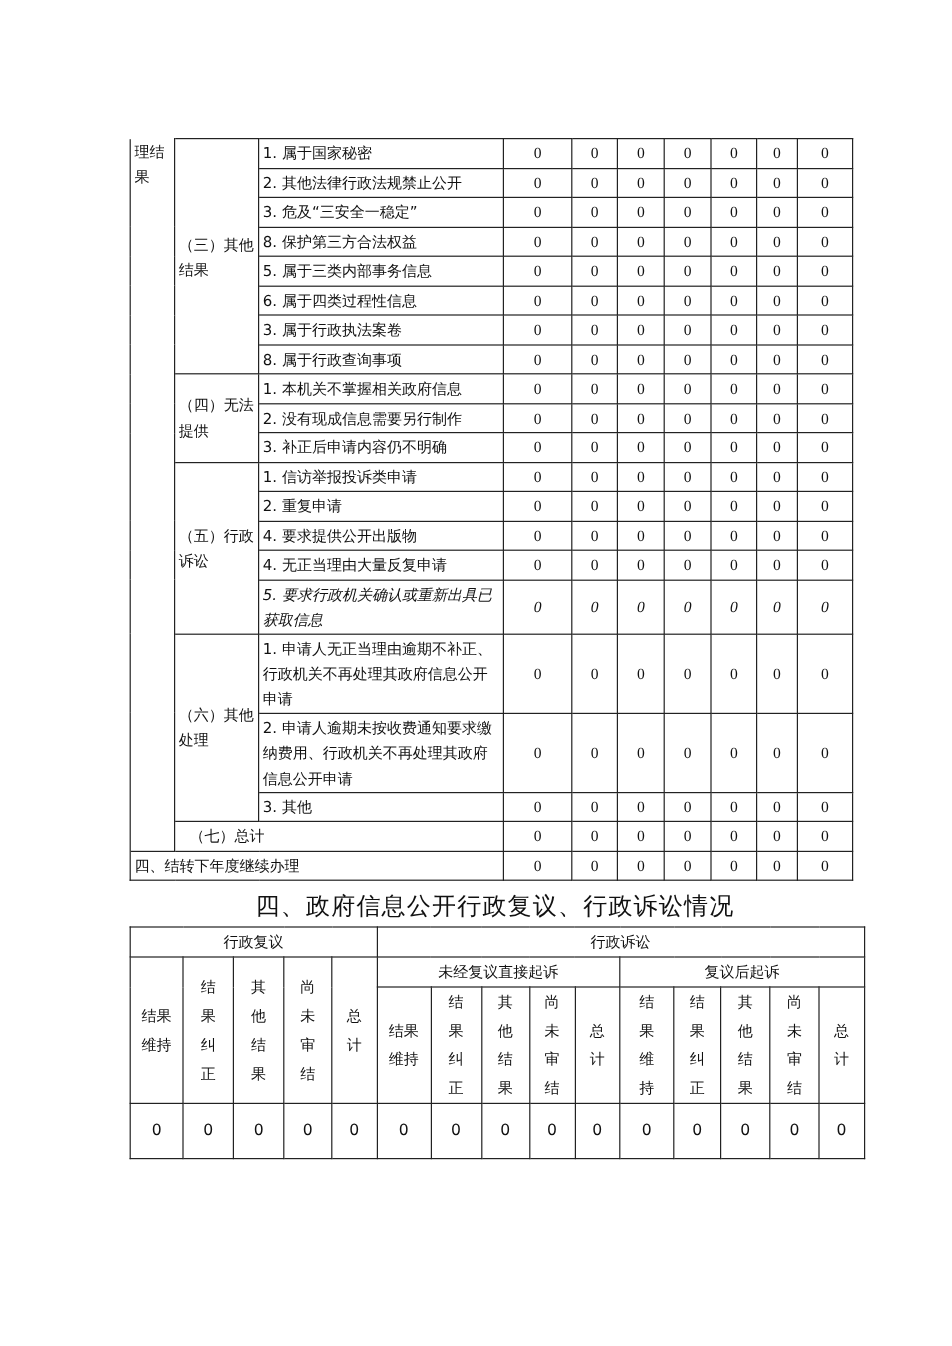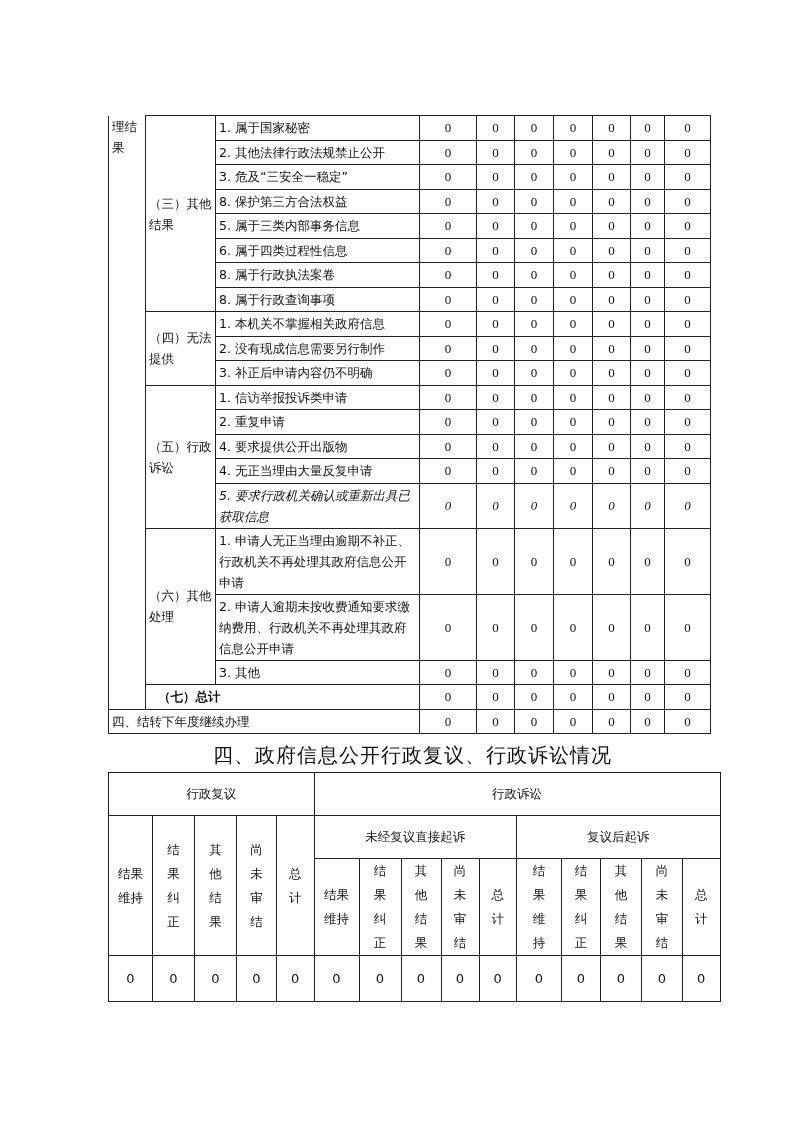--- a/index.html
+++ b/index.html
@@ -7,21 +7,21 @@
          font-family: "DejaVu Sans", "Liberation Sans", sans-serif; color: #111; }
   .t1 { position: absolute; left: 108px; top: 115px; border-collapse: collapse; table-layout: fixed; }
   .t1 td { border: 1.5px solid #222; font-size: 12.5px; line-height: 21px; padding: 0 3px; vertical-align: middle; }
   .t1 td.num { text-align: center; font-family: "Liberation Serif", serif; font-size: 13px; padding: 0; }
   .t1 td.cat0 { border-top: none; border-bottom: none; vertical-align: top; margin-left: 24px; }
   .t1 td.cat { vertical-align: middle; }
   .t1 tr { height: 24.5px; }
   .heading { position: absolute; left: 0; width: 793px; top: 742px; text-align: center;
              font-size: 20px; letter-spacing: 1px; margin-left: 16px; }
   .t2 { position: absolute; left: 108px; top: 772px; border-collapse: collapse; table-layout: fixed; }
-  .t2 td { border: 1.5px solid #222; font-size: 12.5px; text-align: center; vertical-align: middle; padding: 9px; line-height: 24px; }
+  .t2 td { border: 1.5px solid #222; font-size: 12.5px; text-align: center; vertical-align: middle; padding: 0; line-height: 24px; }
   .t2 td.v { line-height: 24px; }
   .t2 td.num { font-size: 13px; }
 </style>
 </head>
 <body>
 
 <table class="t1">
   <colgroup>
     <col style="width:37px">
       <col style="width:70px">
@@ -91,21 +91,21 @@
         <td>6. 属于四类过程性信息</td>
         <td class="num">0</td>
         <td class="num">0</td>
         <td class="num">0</td>
         <td class="num">0</td>
         <td class="num">0</td>
         <td class="num">0</td>
         <td class="num">0</td>
       </tr>
       <tr>
-        <td>8. 属于行政执法案卷</td>
+        <td>3. 属于行政执法案卷</td>
         <td class="num">0</td>
         <td class="num">0</td>
         <td class="num">0</td>
         <td class="num">0</td>
         <td class="num">0</td>
         <td class="num">0</td>
         <td class="num">0</td>
       </tr>
       <tr>
         <td>8. 属于行政查询事项</td>
@@ -224,21 +224,21 @@
         <td>3. 其他</td>
         <td class="num">0</td>
         <td class="num">0</td>
         <td class="num">0</td>
         <td class="num">0</td>
         <td class="num">0</td>
         <td class="num">0</td>
         <td class="num">0</td>
       </tr>
       <tr>
-        <td colspan="2" style="padding-left: 12px; font-weight: bold;">（七）总计</td>
+        <td colspan="2" style="padding-left: 12px;">（七）总计</td>
         <td class="num">0</td>
         <td class="num">0</td>
         <td class="num">0</td>
         <td class="num">0</td>
         <td class="num">0</td>
         <td class="num">0</td>
         <td class="num">0</td>
       </tr>
       <tr>
         <td colspan="3">四、结转下年度继续办理</td>

